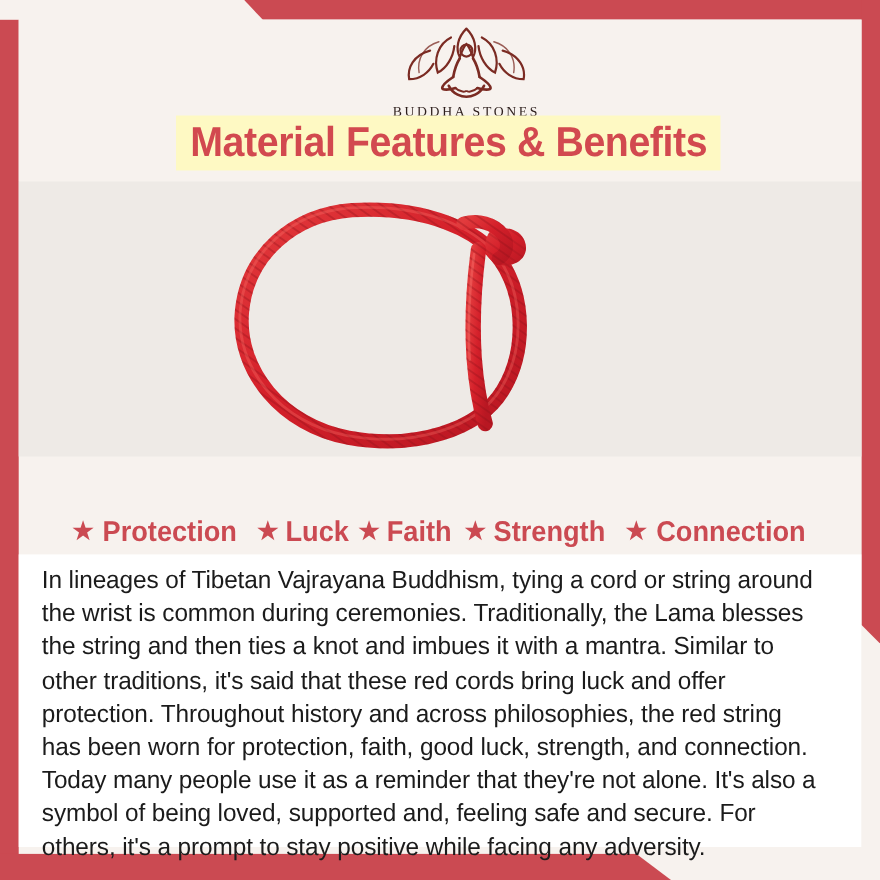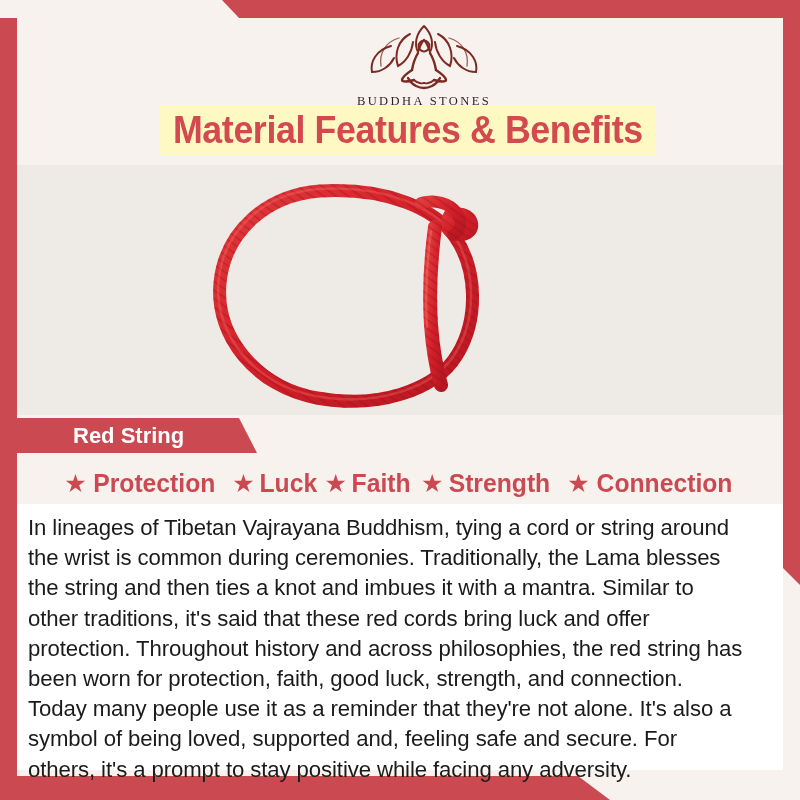--- a/index.html
+++ b/index.html
@@ -178,21 +178,21 @@
   .fgap-tight{ margin-left: 6px; }
 
   
   .body-card {
     position: absolute;
     top: 504px;
     left: 17px;
     right: 17px;
     height: 266px;
     background: #ffffff;
-    padding: 9px 28px 0 11px;
+    padding: 9px 28px 0 21px;
   }
   .body-text {
     font-family: "Liberation Sans Narrow", "Liberation Sans", sans-serif;
     font-size: 22.5px;
     line-height: 30.2px;
     color: #1b1b1b;
     letter-spacing: -0.1px;
     transform: scaleX(0.985);
     transform-origin: left top;
   }
@@ -283,23 +283,20 @@
         <path d="M404 38 C418 34 432 38 440 48 C446 56 444 66 436 70" fill="none" stroke="url(#cordShade)" stroke-width="12" stroke-linecap="round"></path>
         <path d="M404 38 C418 34 432 38 440 48 C446 56 444 66 436 70" fill="none" stroke="url(#braid)" stroke-width="12" stroke-linecap="round"></path>
 
         <path d="M418 62 C414 92 412 128 414 160 C416 186 420 206 424 220" fill="none" stroke="url(#cordShade)" stroke-width="14" stroke-linecap="round"></path>
         <path d="M418 62 C414 92 412 128 414 160 C416 186 420 206 424 220" fill="none" stroke="url(#braid)" stroke-width="14" stroke-linecap="round"></path>
         <path d="M417 66 C413 96 411 130 413 162" fill="none" stroke="#ff8078" stroke-width="2.4" stroke-linecap="round" opacity="0.35" transform="translate(-3,0)"></path>
       </g>
     </svg>
   </div>
 
-  <div class="banner">
-    <span class="banner-label">Red String</span>
-  </div>
 
   <div class="features">
 
     <div class="feature">
       <span class="star">★</span>
       <span class="flabel">Protection</span>
     </div>
 
     <div class="feature fgap-wide">
       <span class="star">★</span>

